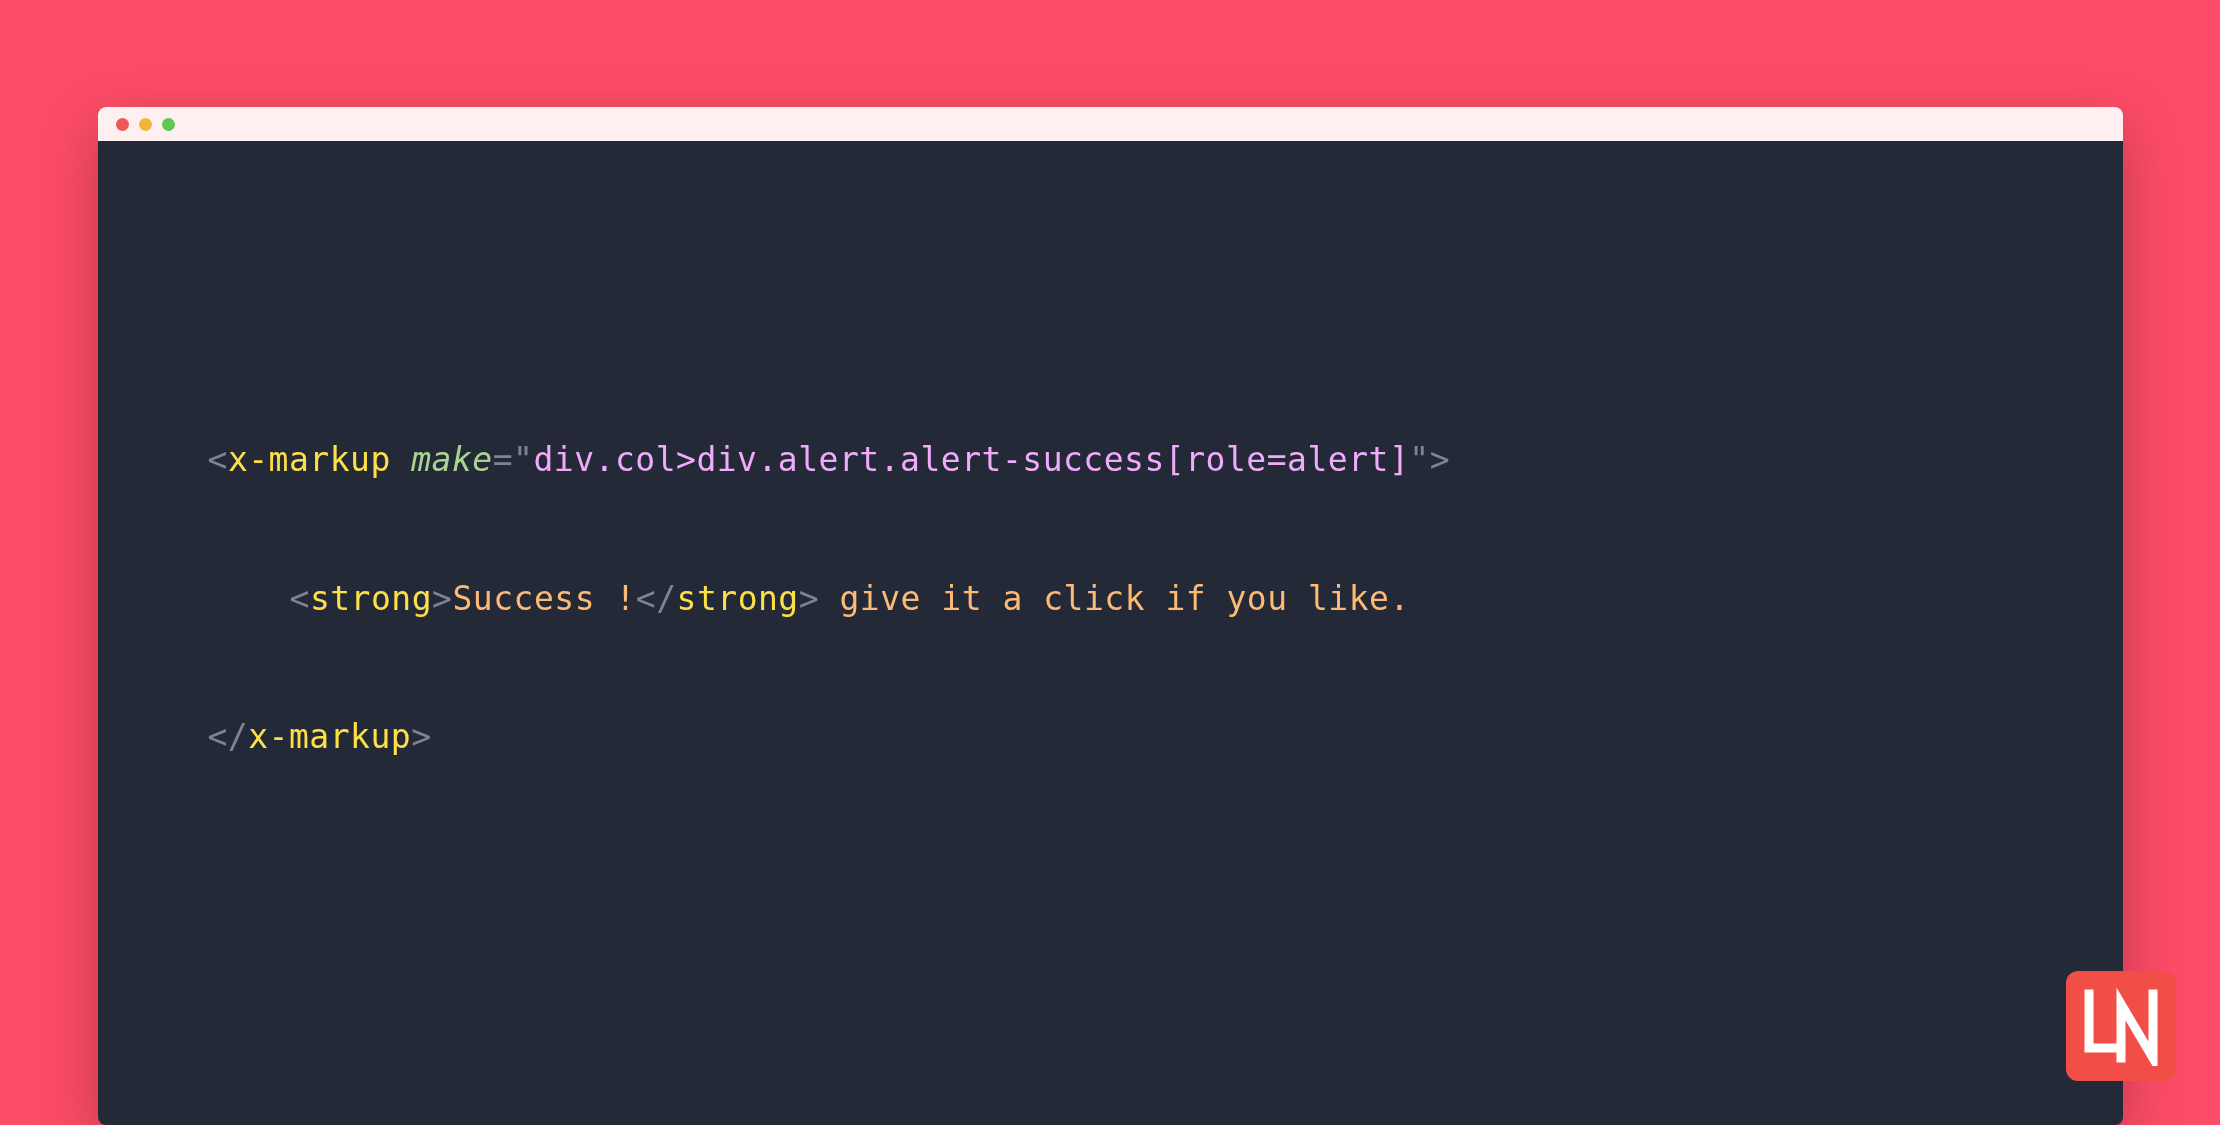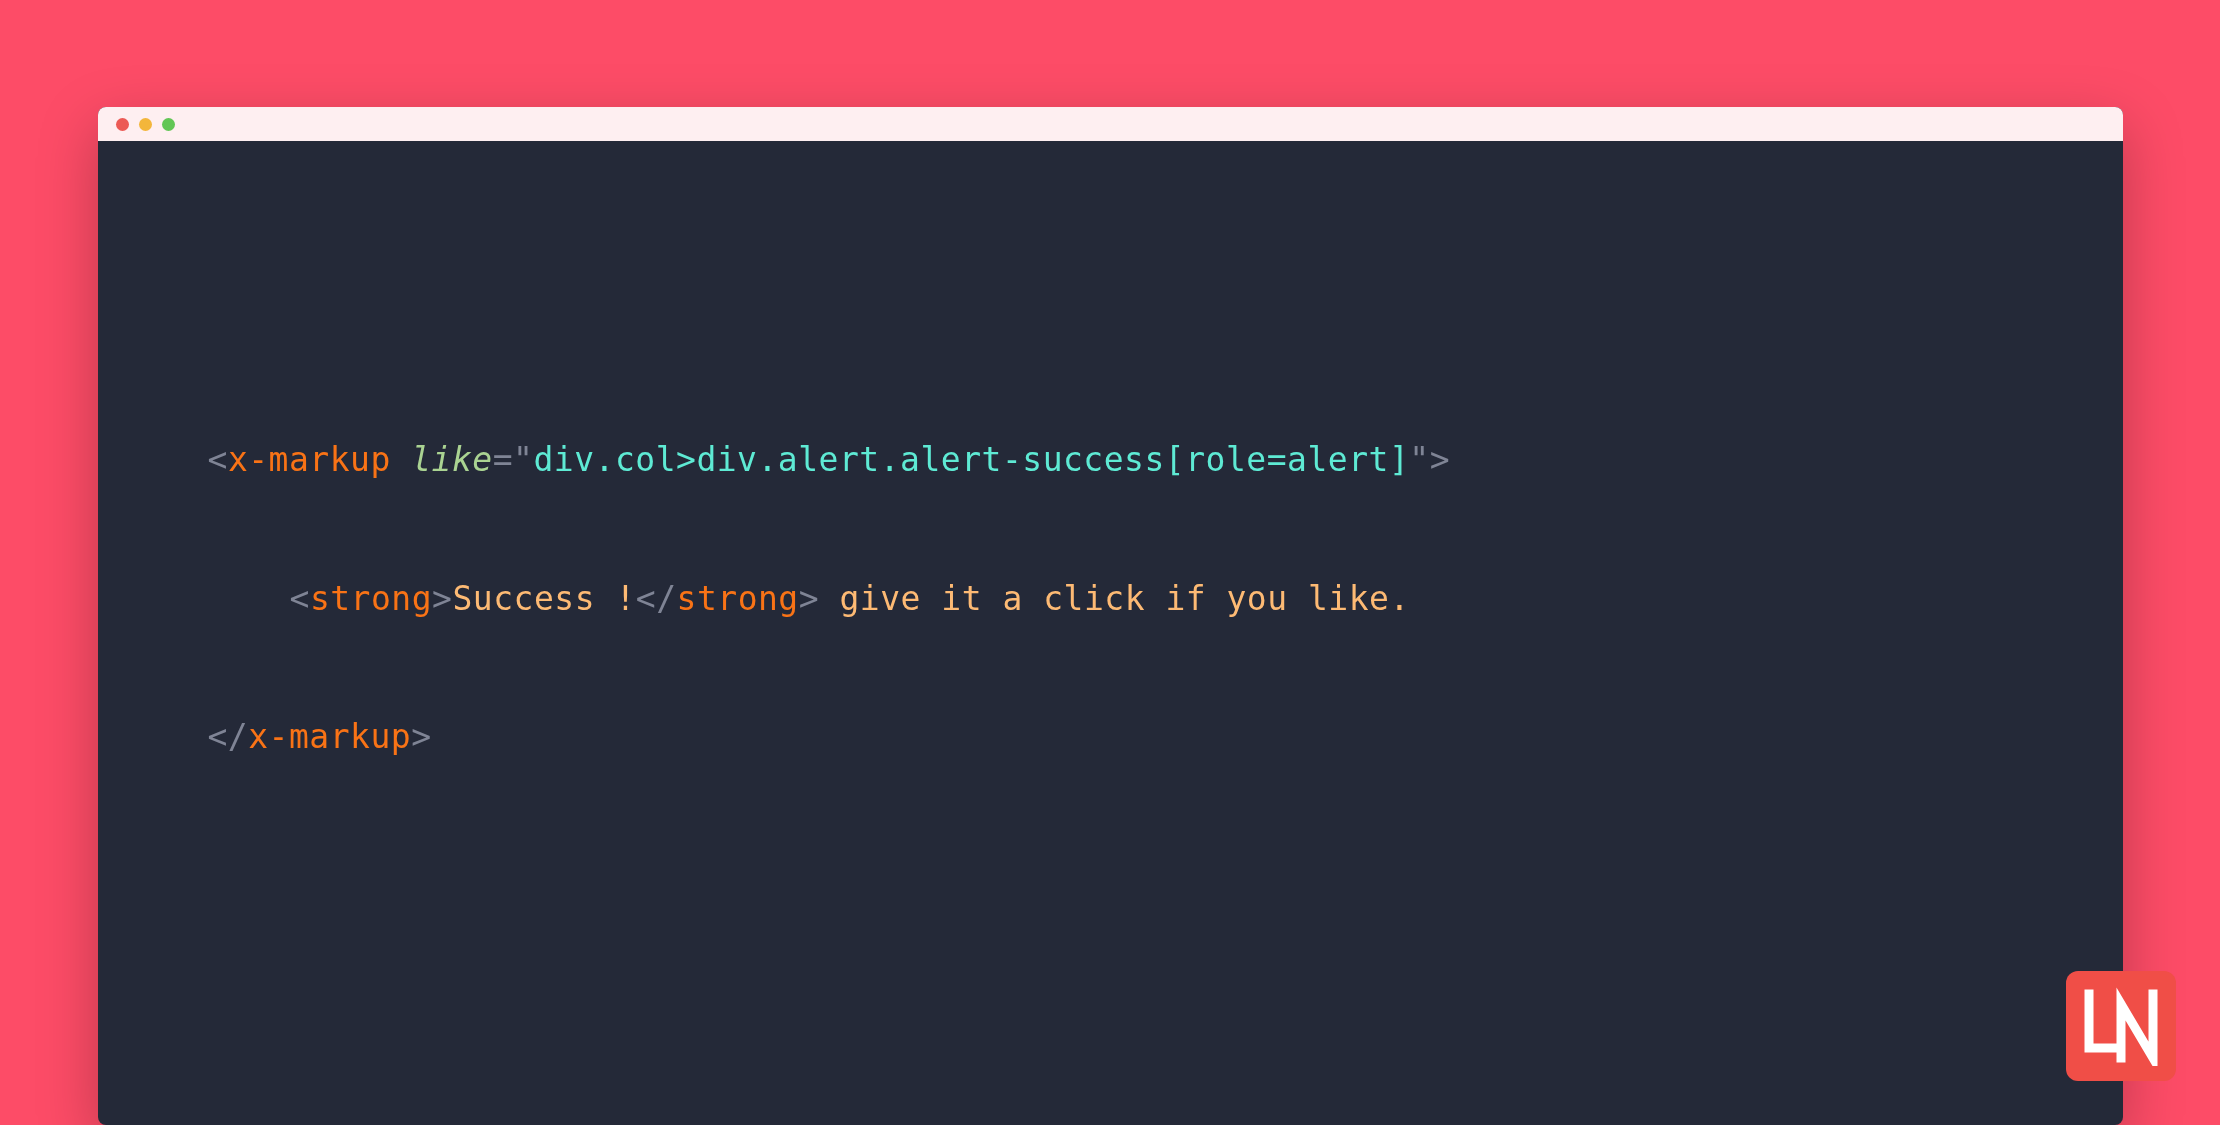--- a/index.html
+++ b/index.html
@@ -46,23 +46,23 @@
   }
   .code {
     font-size: 33px;
     line-height: 2.1;
     color: #d7dbe6;
     white-space: pre;
     letter-spacing: 0.5px;
   }
   .ind1 { padding-left: 82px; }
   .punct { color: #7f8495; }
-  .tag { color: #f97316; }
+  .tag { color: #fde047; }
   .attr { color: #aad392; font-style: italic; }
-  .string { color: #5eead4; }
+  .string { color: #f0abfc; }
   .text { color: #fdba74; }
   .logo {
     position: absolute;
     right: 44px;
     bottom: 44px;
     width: 110px;
     height: 110px;
     background: #f04e47;
     border-radius: 12px;
     display: flex;
@@ -75,21 +75,21 @@
 <body>
 
 <div class="window">
   <div class="titlebar">
     <div class="tl-dot dot-red"></div>
     <div class="tl-dot dot-yellow"></div>
     <div class="tl-dot dot-green"></div>
   </div>
   <div class="editor">
     <div class="code">
-<div><span class="punct">&lt;</span><span class="tag">x-markup</span> <span class="attr">like</span><span class="punct">=</span><span class="punct">"</span><span class="string">div.col&gt;div.alert.alert-success[role=alert]</span><span class="punct">"</span><span class="punct">&gt;</span></div>
+<div><span class="punct">&lt;</span><span class="tag">x-markup</span> <span class="attr">make</span><span class="punct">=</span><span class="punct">"</span><span class="string">div.col&gt;div.alert.alert-success[role=alert]</span><span class="punct">"</span><span class="punct">&gt;</span></div>
 <div class="ind1"><span class="punct">&lt;</span><span class="tag">strong</span><span class="punct">&gt;</span><span class="text">Success !</span><span class="punct">&lt;/</span><span class="tag">strong</span><span class="punct">&gt;</span><span class="text"> give it a click if you like.</span></div>
 <div><span class="punct">&lt;/</span><span class="tag">x-markup</span><span class="punct">&gt;</span></div>
     </div>
   </div>
 </div>
 
 <div class="logo">
   <svg viewBox="0 0 80 80">
     <path d="M 8 8 L 8 62 L 36 62" stroke="#ffffff" stroke-width="9" fill="none" stroke-linecap="square"></path>
     <path d="M 40 72 L 40 18 L 72 72 L 72 8" stroke="#ffffff" stroke-width="9" fill="none" stroke-linecap="square" stroke-linejoin="miter"></path>

